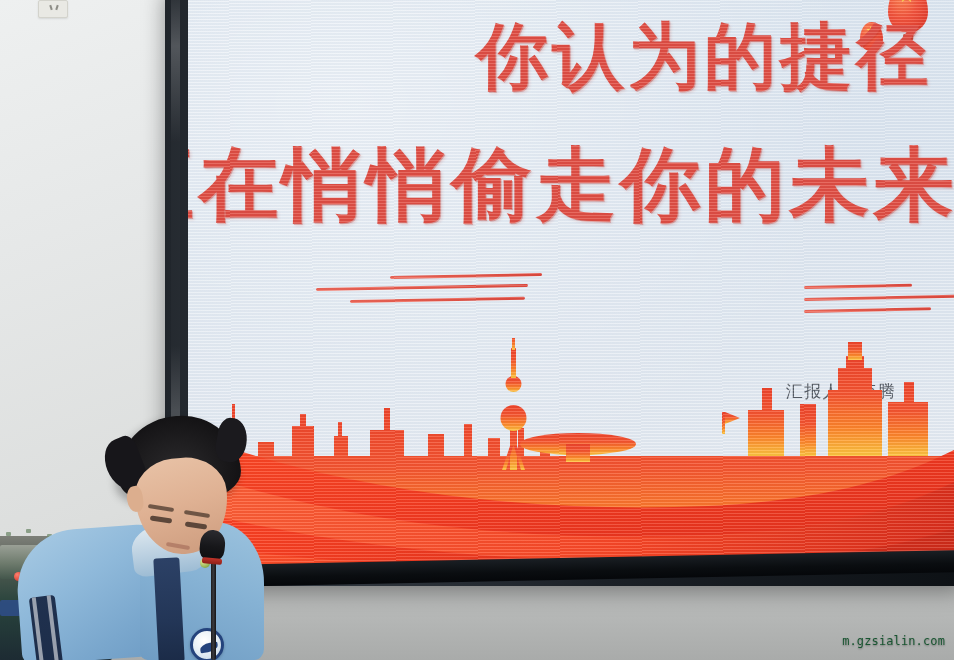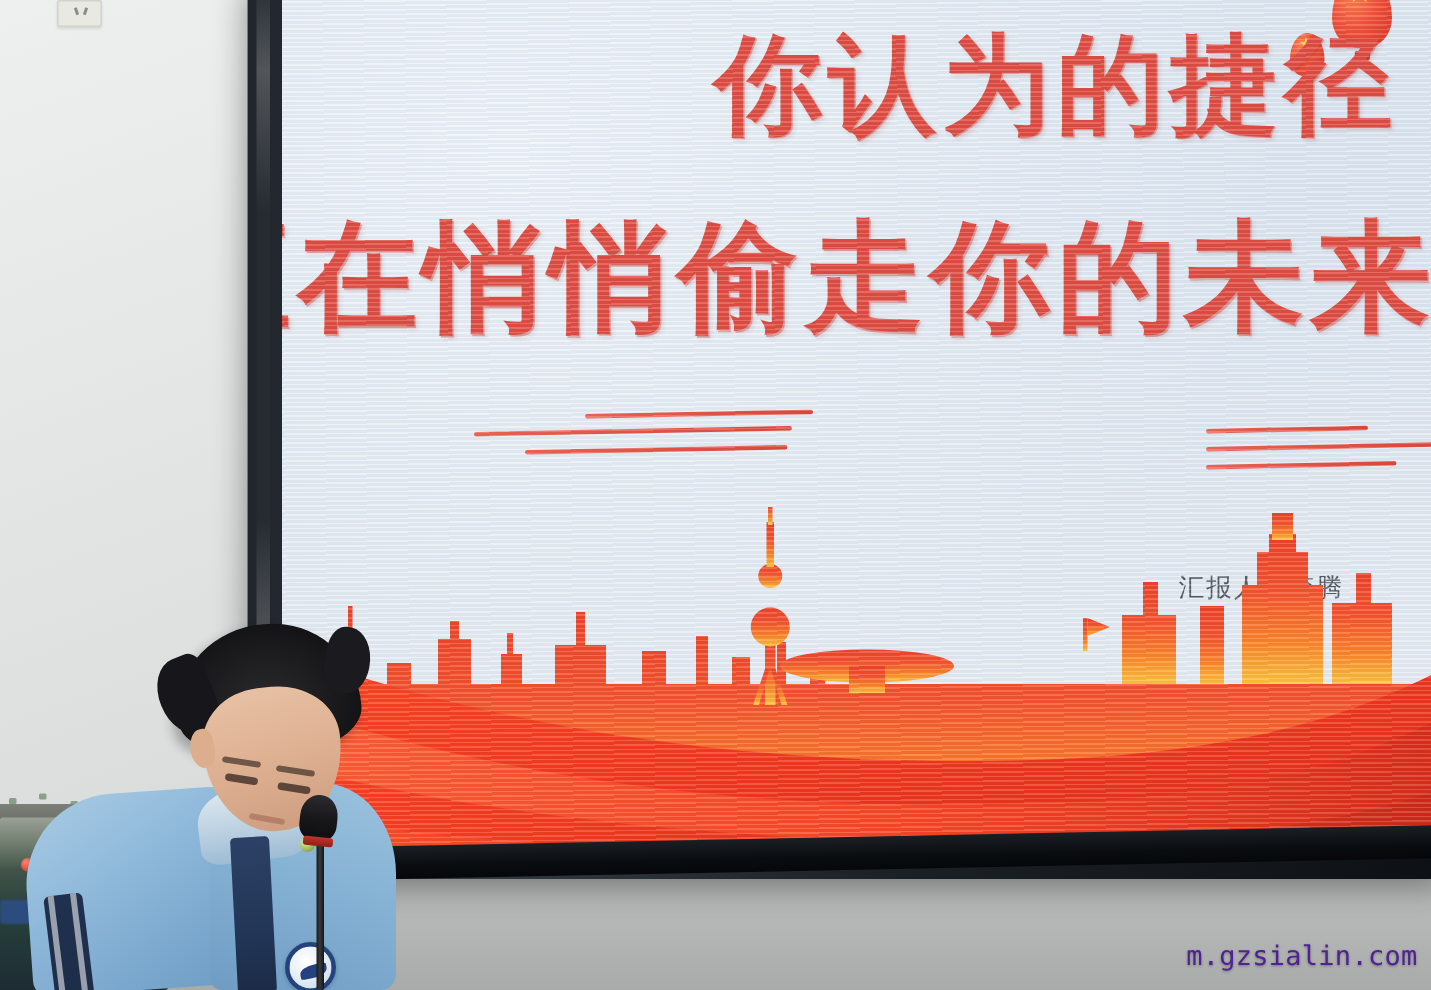--- a/index.html
+++ b/index.html
@@ -251,21 +251,21 @@
   }
   .mic-ring {
     position:absolute; left:188px; top:144px; width:20px; height:6px;
     background:linear-gradient(180deg,#c0342a,#8d2018); border-radius:2px; transform:rotate(6deg);
   }
 
   
   .watermark {
     position:absolute; right:9px; bottom:12px;
     font-family:"DejaVu Sans Mono","Liberation Mono",monospace;
-    font-size:18px; color:#4c1d95; letter-spacing:.01em;
+    font-size:12px; color:#14532d; letter-spacing:.01em;
     text-shadow:0 1px 2px rgba(0,0,0,.35);
     opacity:.97;
   }
 </style>
 </head>
 <body>
 
 <div class="scene">
 
   <div class="wall"></div>

